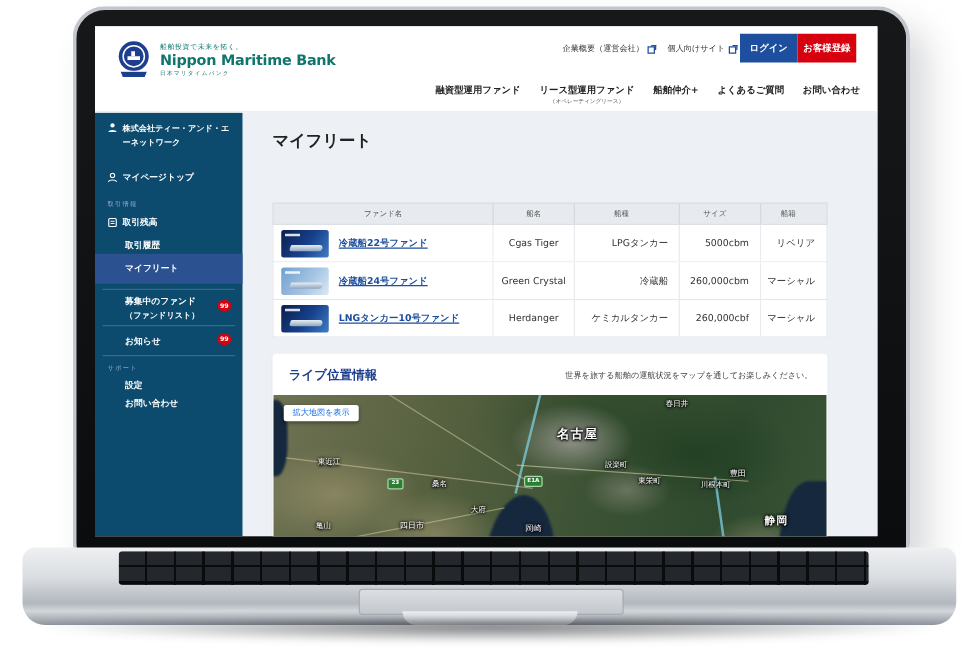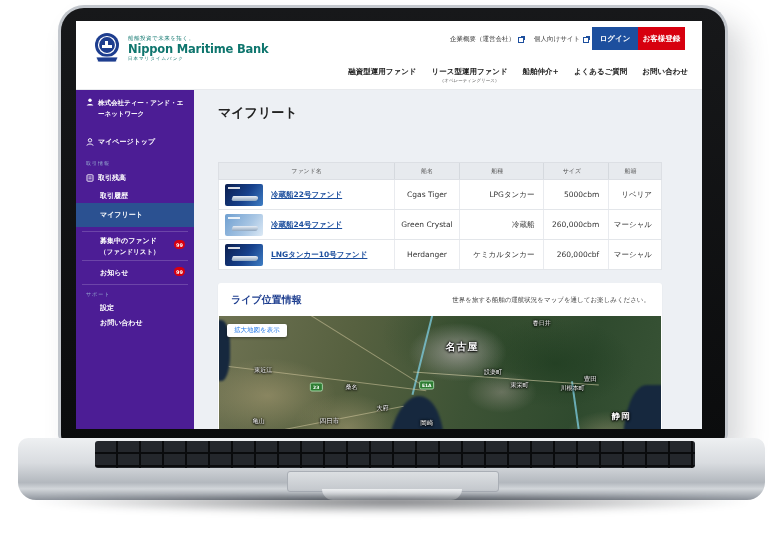--- a/index.html
+++ b/index.html
@@ -48,21 +48,21 @@
   .btn { position:absolute; top:6px; height:23px; color:#fff; font-size:7.5px; font-weight:bold;
          display:flex; align-items:center; justify-content:center; cursor:pointer; }
   .btn-login { left:516px; width:46px; background:#1d4f9e; }
   .btn-register { left:562px; width:47px; background:#d7000f; }
   .main-nav { position:absolute; right:14px; top:46px; display:flex; gap:15px; align-items:flex-start; }
   .nav-item { text-align:center; color:#222; }
   .nav-label { font-size:7.5px; font-weight:bold; }
   .nav-sub { font-size:4.5px; color:#555; margin-top:1px; }
 
   
-  .sidebar { position:absolute; left:0; top:69px; width:118px; height:339px; background:#4c1d95;
+  .sidebar { position:absolute; left:0; top:69px; width:118px; height:339px; background:#0c4a6e;
              color:#fff; z-index:4; }
   .sb-company { position:absolute; left:10px; top:8px; width:100px; display:flex; gap:4px;
                 font-size:6.5px; line-height:1.7; font-weight:bold; }
   .sb-row { position:absolute; left:10px; display:flex; align-items:center; gap:4px;
             font-size:7px; font-weight:bold; cursor:pointer; }
   .sb-section { position:absolute; left:10px; font-size:5px; color:#94a8cf; letter-spacing:1px; }
   .sb-plain { position:absolute; left:24px; font-size:7px; font-weight:bold; cursor:pointer; }
   .sb-active { position:absolute; left:0; top:113px; width:118px; height:24px; background:#2b5191;
                display:flex; align-items:center; padding-left:24px; font-size:7px; font-weight:bold;
                cursor:pointer; }

